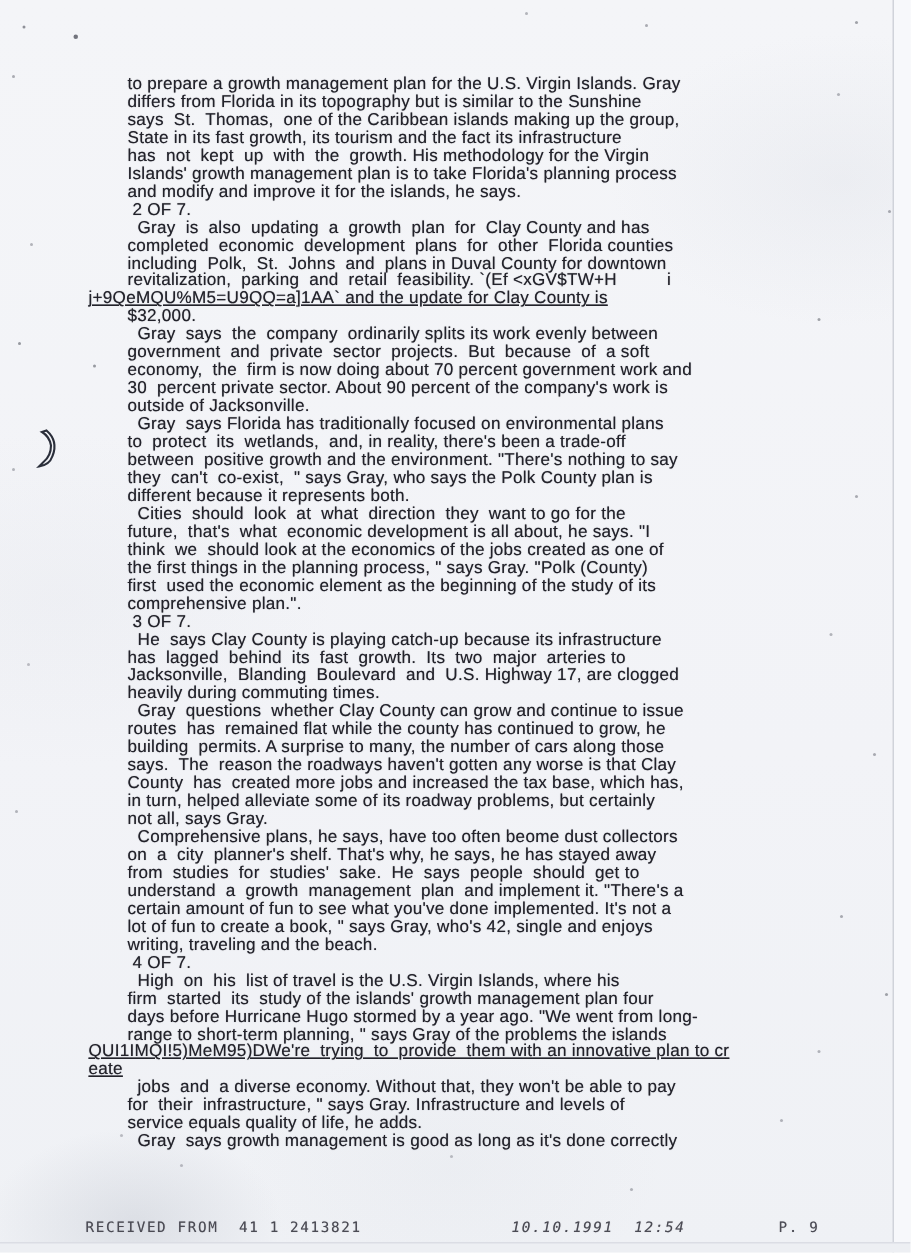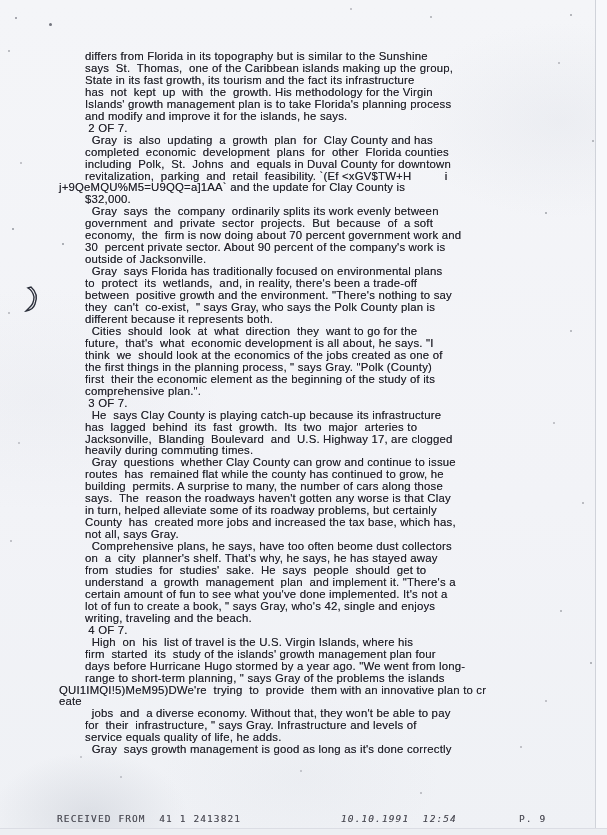--- a/index.html
+++ b/index.html
@@ -27,21 +27,21 @@
     position:absolute;left:0;bottom:0;width:100%;height:6px;
     background:#edeff3;border-top:1px solid rgba(185,190,200,.35);
   }
   .text-block{
     position:absolute;left:85px;top:51px;width:460px;
     font-size:11.4px;line-height:11.95px;letter-spacing:.18px;
     color:#22222a;
     text-shadow:0 0 .6px rgba(35,35,45,.6);
   }
   .line{white-space:pre;}
-  .line.outdent{margin-left:-26px;}
+  .line.outdent{margin-left:-26px;text-decoration:underline;}
   .fax-footer{
     position:absolute;top:813px;left:0;width:100%;height:16px;
     font-family:"DejaVu Sans Mono",monospace;font-size:9.5px;
     color:#4b4b54;letter-spacing:1.1px;text-shadow:0 0 .5px rgba(70,70,80,.5);
   }
   .fax-footer span{position:absolute;top:0;white-space:pre;}
   .fx-from{left:57px;}
   .fx-date{left:341px;font-style:italic;}
   .fx-page{left:519px;}
   .pen-mark{position:absolute;left:22px;top:284px;width:22px;height:32px;}
@@ -52,60 +52,61 @@
 
 <div class="page">
 
   <div class="grain"></div>
 
   <svg class="pen-mark" viewBox="0 0 22 32">
     <path d="M6,4 L9,3 Q17,10 13,20 Q11,26 4,27 L7,24 Q12,20 12,13 Q11,7 6,4 Z" fill="none" stroke="#2a2e3a" stroke-width="1.4" stroke-linecap="round"></path>
   </svg>
 
   <div class="text-block">
+      <div class="line">to prepare a growth management plan for the U.S. Virgin Islands. Gray</div>
       <div class="line">differs from Florida in its topography but is similar to the Sunshine</div>
       <div class="line">says  St.  Thomas,  one of the Caribbean islands making up the group,</div>
       <div class="line">State in its fast growth, its tourism and the fact its infrastructure</div>
       <div class="line">has  not  kept  up  with  the  growth. His methodology for the Virgin</div>
       <div class="line">Islands' growth management plan is to take Florida's planning process</div>
       <div class="line">and modify and improve it for the islands, he says.</div>
       <div class="line"> 2 OF 7.</div>
       <div class="line">  Gray  is  also  updating  a  growth  plan  for  Clay County and has</div>
       <div class="line">completed  economic  development  plans  for  other  Florida counties</div>
-      <div class="line">including  Polk,  St.  Johns  and  equals in Duval County for downtown</div>
+      <div class="line">including  Polk,  St.  Johns  and  plans in Duval County for downtown</div>
       <div class="line">revitalization,  parking  and  retail  feasibility. `(Ef &lt;xGV$TW+H          i</div>
       <div class="line outdent">j+9QeMQU%M5=U9QQ=a]1AA` and the update for Clay County is</div>
       <div class="line">$32,000.</div>
       <div class="line">  Gray  says  the  company  ordinarily splits its work evenly between</div>
       <div class="line">government  and  private  sector  projects.  But  because  of  a soft</div>
       <div class="line">economy,  the  firm is now doing about 70 percent government work and</div>
       <div class="line">30  percent private sector. About 90 percent of the company's work is</div>
       <div class="line">outside of Jacksonville.</div>
       <div class="line">  Gray  says Florida has traditionally focused on environmental plans</div>
       <div class="line">to  protect  its  wetlands,  and, in reality, there's been a trade-off</div>
       <div class="line">between  positive growth and the environment. "There's nothing to say</div>
       <div class="line">they  can't  co-exist,  " says Gray, who says the Polk County plan is</div>
       <div class="line">different because it represents both.</div>
       <div class="line">  Cities  should  look  at  what  direction  they  want to go for the</div>
       <div class="line">future,  that's  what  economic development is all about, he says. "I</div>
       <div class="line">think  we  should look at the economics of the jobs created as one of</div>
       <div class="line">the first things in the planning process, " says Gray. "Polk (County)</div>
-      <div class="line">first  their the economic element as the beginning of the study of its</div>
+      <div class="line">first  used the economic element as the beginning of the study of its</div>
       <div class="line">comprehensive plan.".</div>
       <div class="line"> 3 OF 7.</div>
       <div class="line">  He  says Clay County is playing catch-up because its infrastructure</div>
       <div class="line">has  lagged  behind  its  fast  growth.  Its  two  major  arteries to</div>
       <div class="line">Jacksonville,  Blanding  Boulevard  and  U.S. Highway 17, are clogged</div>
       <div class="line">heavily during commuting times.</div>
       <div class="line">  Gray  questions  whether Clay County can grow and continue to issue</div>
       <div class="line">routes  has  remained flat while the county has continued to grow, he</div>
       <div class="line">building  permits. A surprise to many, the number of cars along those</div>
       <div class="line">says.  The  reason the roadways haven't gotten any worse is that Clay</div>
+      <div class="line">County  has  created more jobs and increased the tax base, which has,</div>
       <div class="line">in turn, helped alleviate some of its roadway problems, but certainly</div>
-      <div class="line">County  has  created more jobs and increased the tax base, which has,</div>
       <div class="line">not all, says Gray.</div>
       <div class="line">  Comprehensive plans, he says, have too often beome dust collectors</div>
       <div class="line">on  a  city  planner's shelf. That's why, he says, he has stayed away</div>
       <div class="line">from  studies  for  studies'  sake.  He  says  people  should  get to</div>
       <div class="line">understand  a  growth  management  plan  and implement it. "There's a</div>
       <div class="line">certain amount of fun to see what you've done implemented. It's not a</div>
       <div class="line">lot of fun to create a book, " says Gray, who's 42, single and enjoys</div>
       <div class="line">writing, traveling and the beach.</div>
       <div class="line"> 4 OF 7.</div>
       <div class="line">  High  on  his  list of travel is the U.S. Virgin Islands, where his</div>

